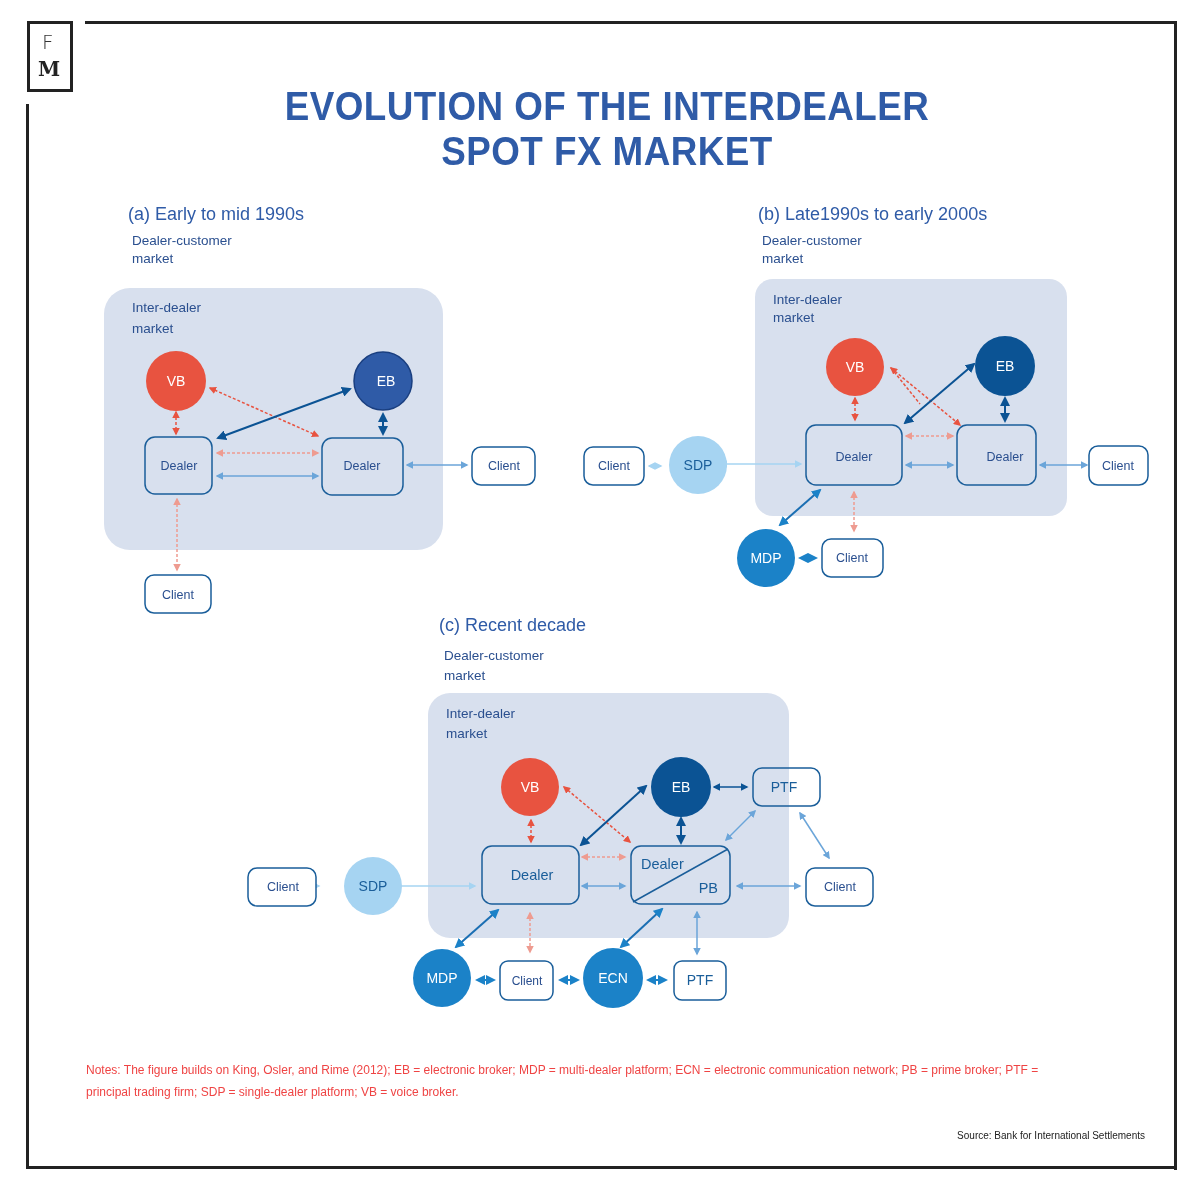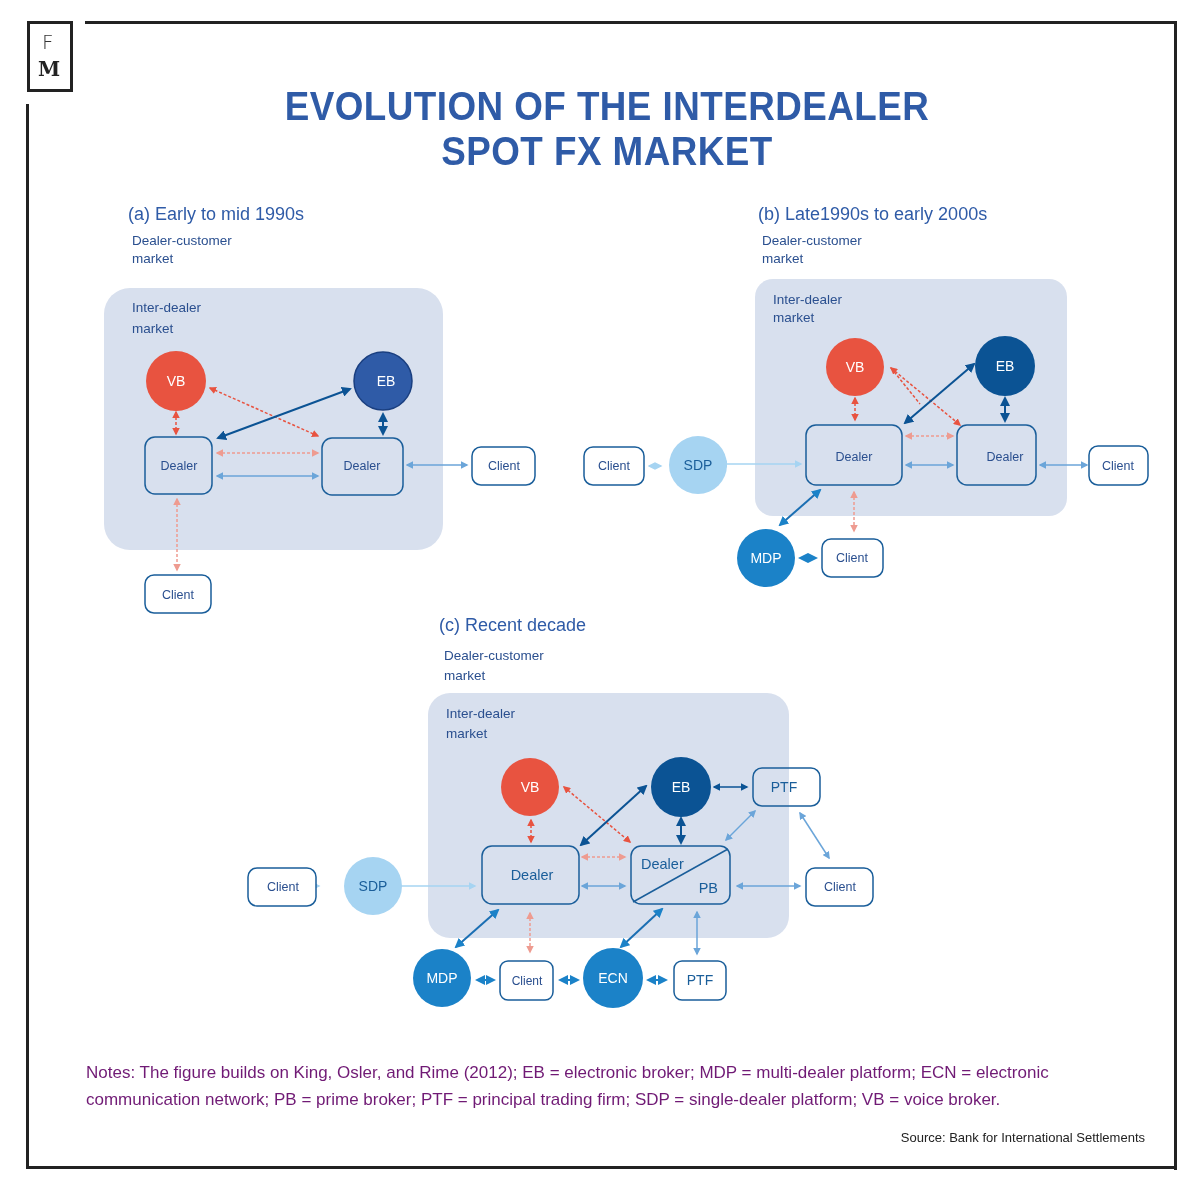--- a/index.html
+++ b/index.html
@@ -12,24 +12,24 @@
              font-size: 20px; color: #333; font-weight: 300; line-height: 1; }
   .logo .m { position: absolute; left: 8px; top: 35px; font-family: "DejaVu Serif", serif;
              font-size: 20px; color: #222; font-weight: bold; line-height: 1; }
   .title { position: absolute; left: 0; width: 1214px; top: 84px; text-align: center;
            font-family: "Liberation Sans", sans-serif; font-weight: bold; font-size: 40px;
            line-height: 45px; color: #2f5ba7; letter-spacing: 0.5px; }
   .title div { transform: scaleX(0.92); }
   svg.diagram { position: absolute; left: 0; top: 0; }
   svg text { font-family: "Liberation Sans", sans-serif; }
   .notes { position: absolute; left: 86px; top: 1059px; width: 1000px;
-           font-family: "Liberation Sans", sans-serif; font-size: 17px; line-height: 27px;
-           color: #701a75; }
+           font-family: "Liberation Sans", sans-serif; font-size: 12px; line-height: 22px;
+           color: #ef4444; }
   .source { position: absolute; right: 55px; top: 1130px; font-family: "Liberation Sans", sans-serif;
-            font-size: 13px; color: #222; }
+            font-size: 10px; color: #222; }
 </style>
 </head>
 <body>
 
 <div class="frame-line" style="left:85px; top:21px; width:1092px; height:3px;"></div>
 <div class="frame-line" style="left:1174px; top:21px; width:3px; height:1149px;"></div>
 <div class="frame-line" style="left:26px; top:1166px; width:1151px; height:3px;"></div>
 <div class="frame-line" style="left:26px; top:104px; width:3px; height:1065px;"></div>
 
 <div class="logo">

